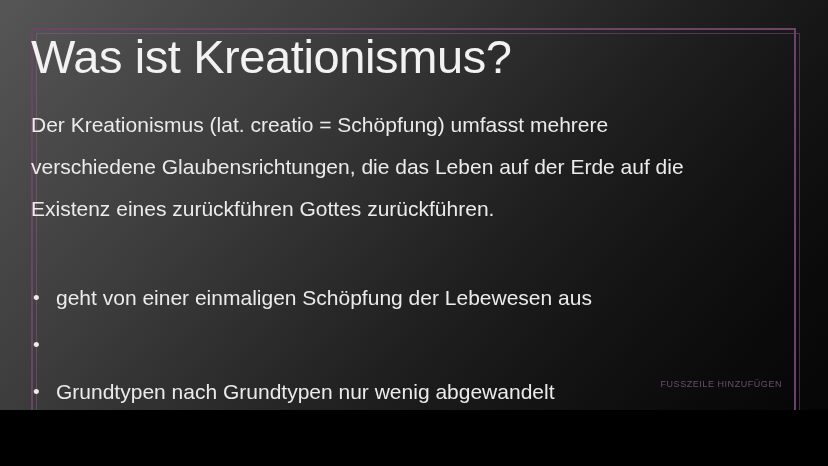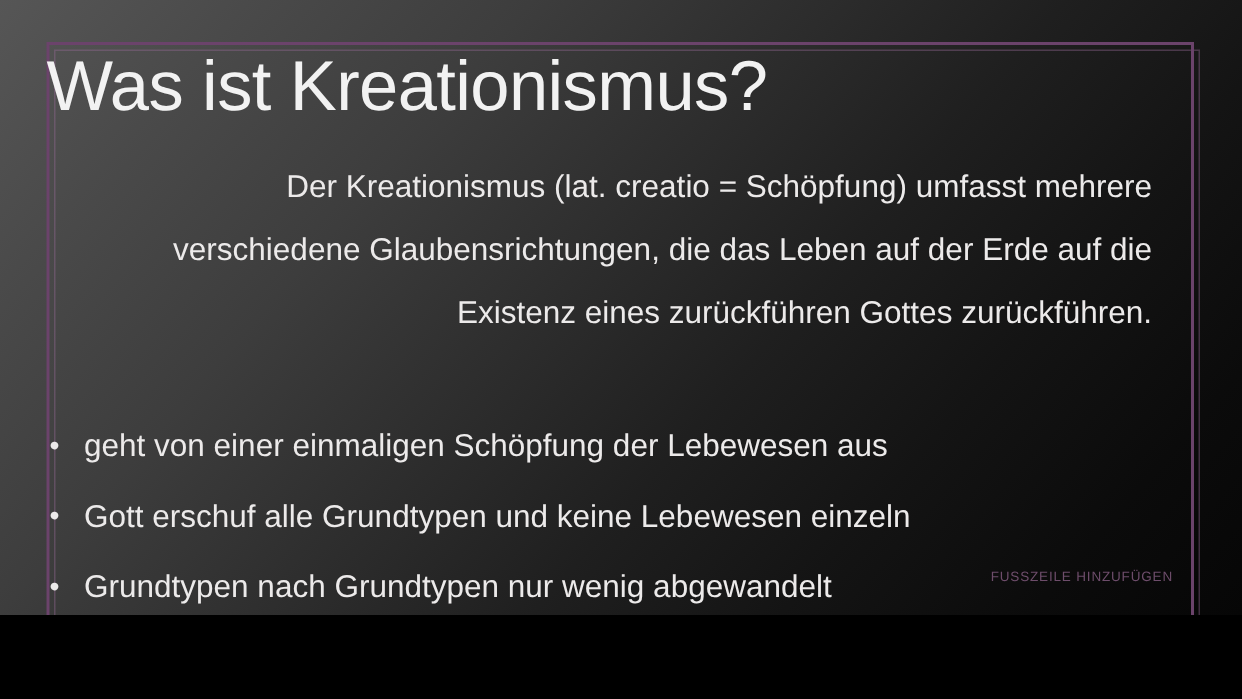--- a/index.html
+++ b/index.html
@@ -67,21 +67,21 @@
     letter-spacing: -0.4px;
     color: #f2f2f2;
     white-space: nowrap;
   }
 
   .para-block {
     position: absolute;
     left: 31px;
     top: 104px;
     width: 737px;
-    text-align: right;
+    text-align: left;
     color: #eceaea;
     font-size: 21px;
     line-height: 42px;
   }
   .para-line {
     display: block;
     white-space: nowrap;
   }
   .para-line.first { text-indent: 0; }
 
@@ -139,21 +139,20 @@
     <span class="para-line">Existenz eines zurückführen Gottes zurückführen.</span>
   </div>
 
   <ul class="bullet-list">
     <li class="bullet-item">
       <span class="bullet-mark">•</span>
       <span>geht von einer einmaligen Schöpfung der Lebewesen aus</span>
     </li>
     <li class="bullet-item">
       <span class="bullet-mark">•</span>
-      <span>Gott erschuf alle Grundtypen und keine Lebewesen einzeln</span>
     </li>
     <li class="bullet-item">
       <span class="bullet-mark">•</span>
       <span>Grundtypen nach Grundtypen nur wenig abgewandelt</span>
     </li>
   </ul>
 
   <div class="footer-text">FUSSZEILE HINZUFÜGEN</div>
 
 </div>

